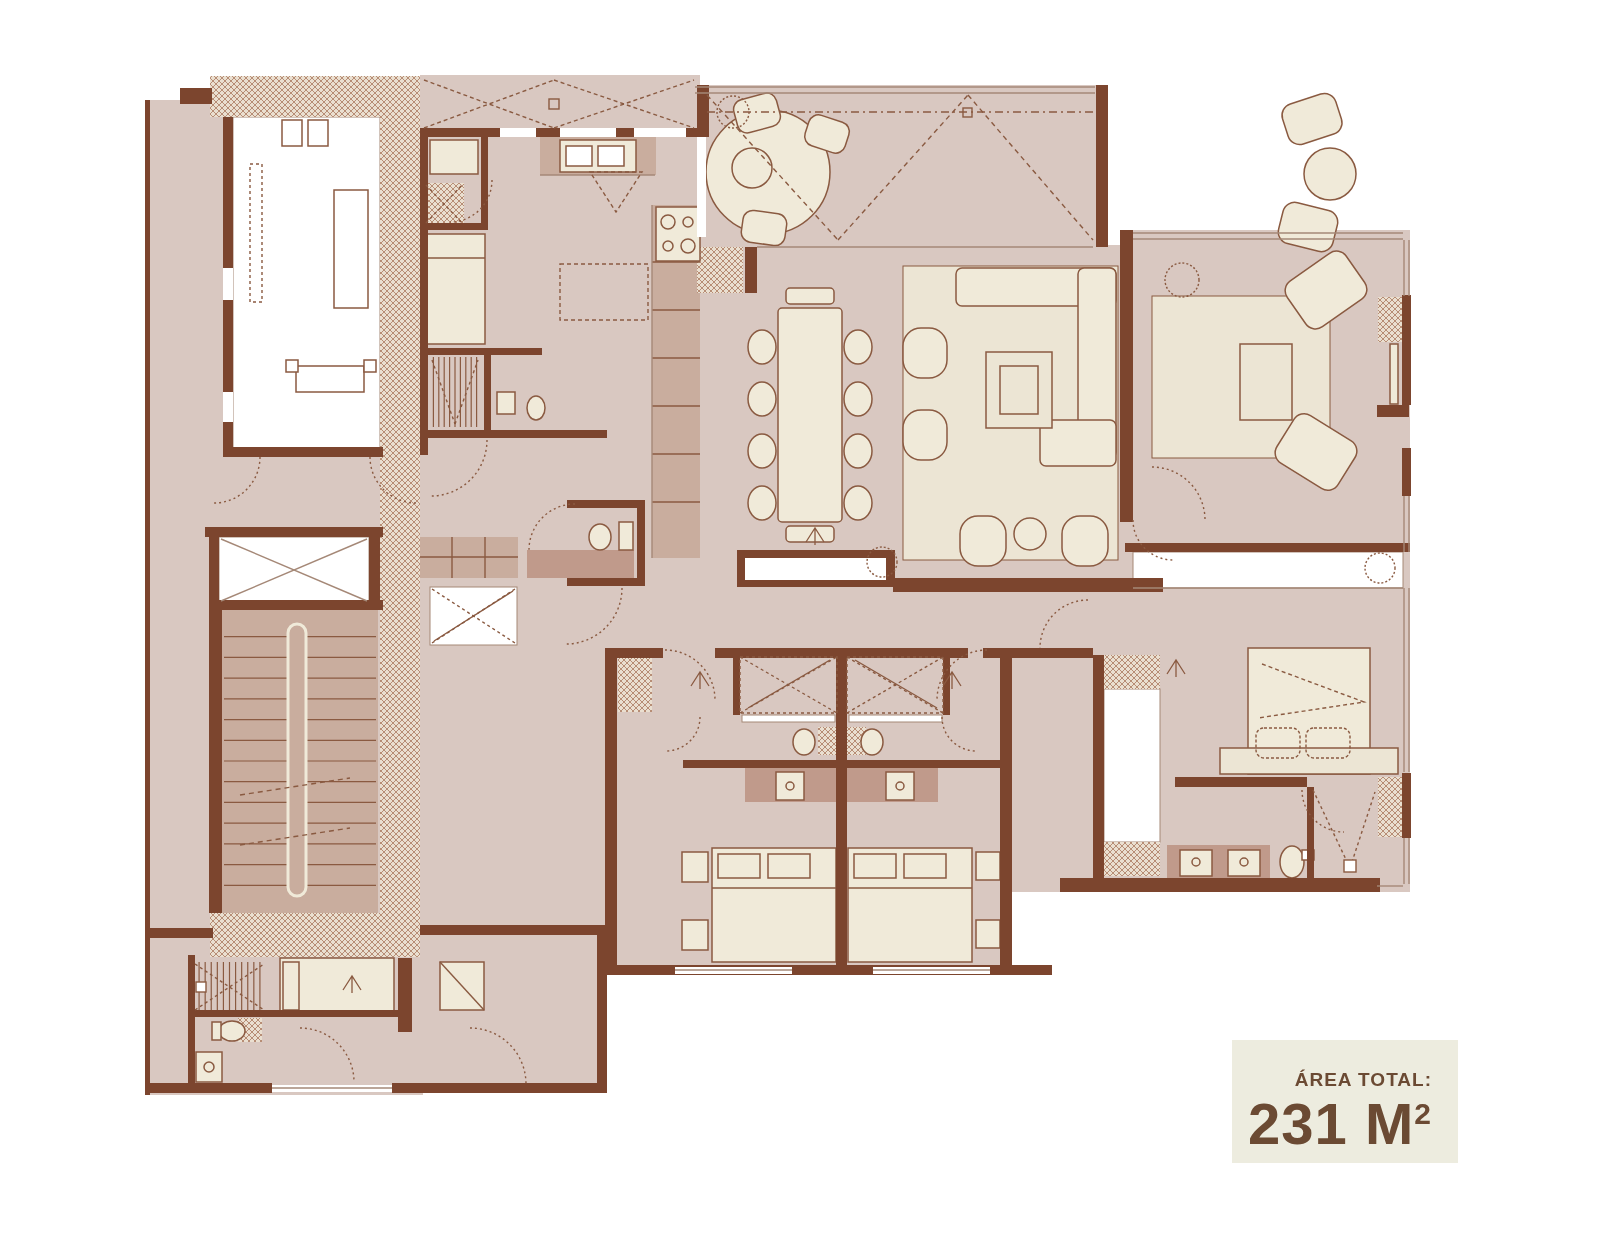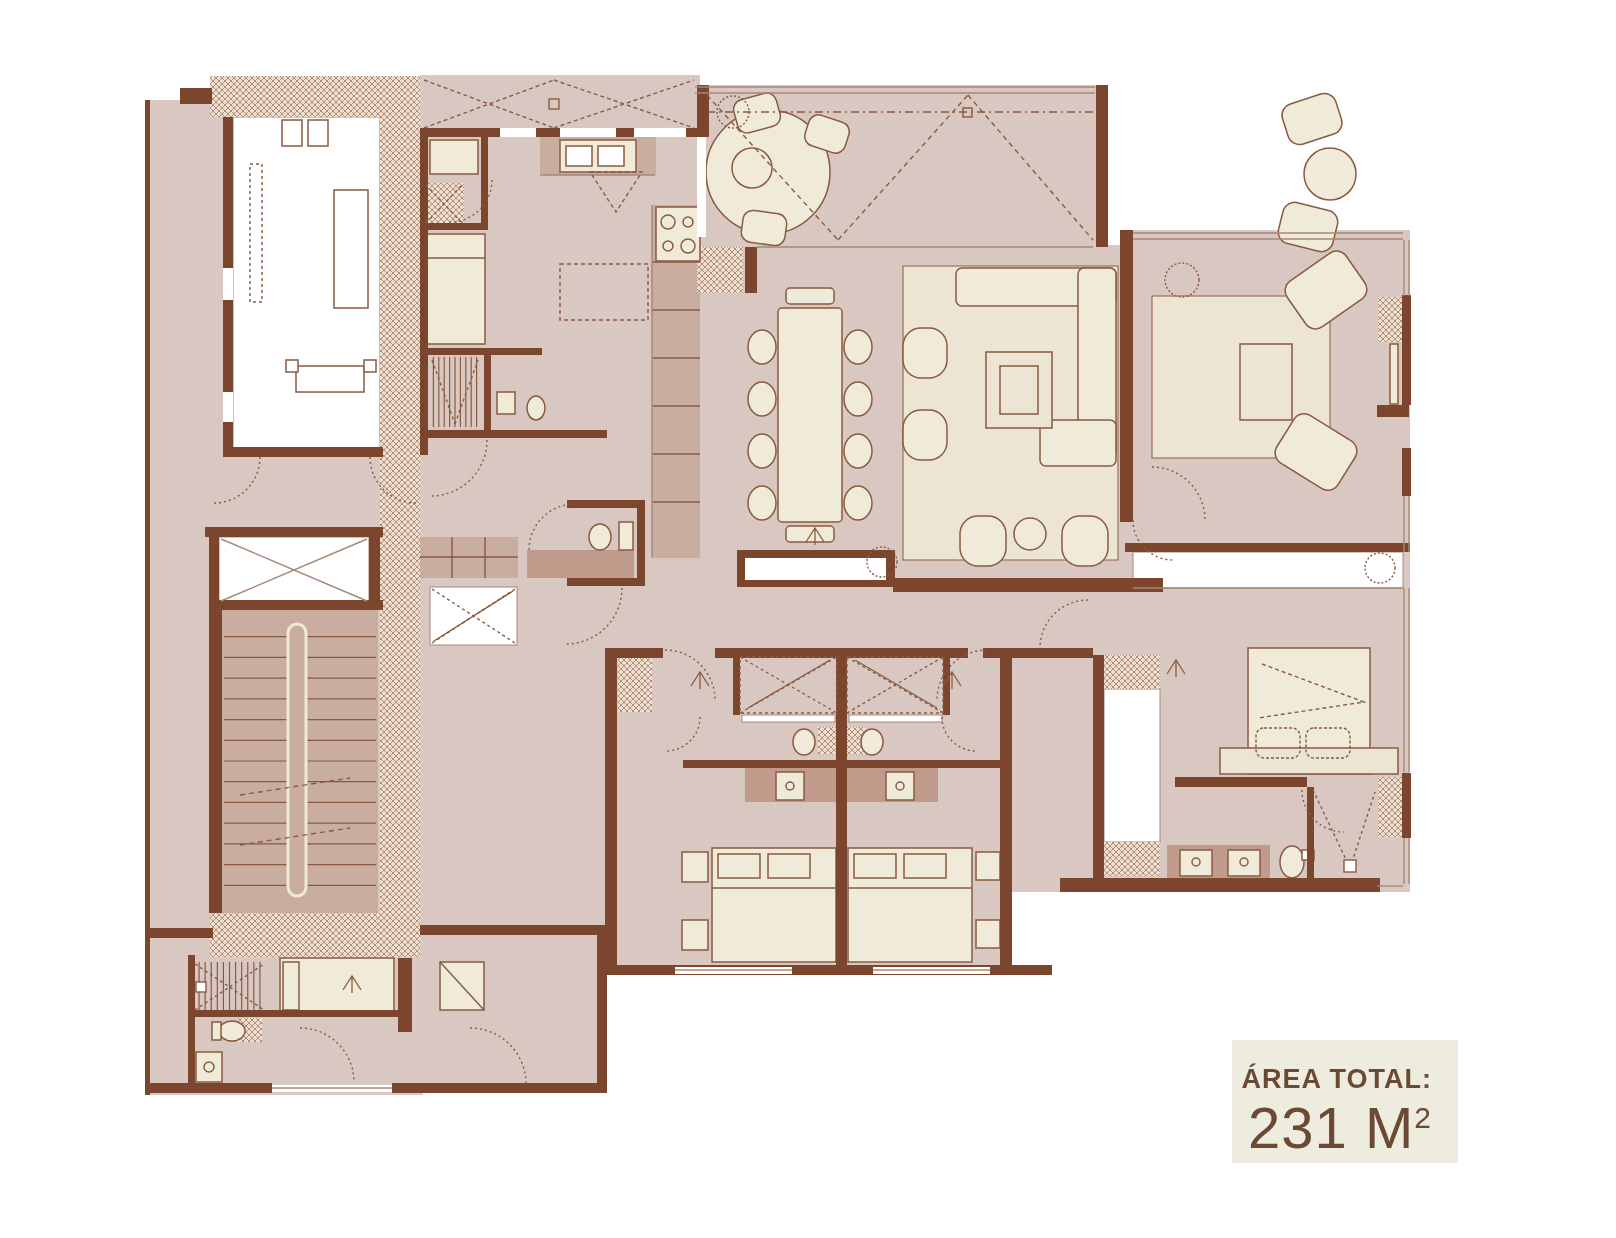--- a/index.html
+++ b/index.html
@@ -1,22 +1,22 @@
 <!DOCTYPE html>
 <html><head>
 <meta charset="utf-8">
 <style>
   html,body{margin:0;padding:0;background:#ffffff;}
   #stage{position:relative;width:1616px;height:1238px;background:#ffffff;overflow:hidden;
          font-family:"Liberation Sans", sans-serif;}
   #plan-svg{position:absolute;left:0;top:0;}
   #area-label{position:absolute;display:flex;flex-direction:column;justify-content:center;
               align-items:flex-end;box-sizing:border-box;padding-right:26px;}
-  #area-label .t1{font-size:27px;font-weight:600;letter-spacing:1px;line-height:1.1;margin-top:24px;}
-  #area-label .t2{font-size:58px;font-weight:400;letter-spacing:1px;line-height:1.15;text-align:right;}
+  #area-label .t1{font-size:19px;font-weight:600;letter-spacing:1px;line-height:1.1;margin-top:24px;}
+  #area-label .t2{font-size:58px;font-weight:700;letter-spacing:1px;line-height:1.15;text-align:right;}
   #area-label .t2 sup{font-size:30px;vertical-align:super;line-height:0;}
 </style>
 </head>
 <body>
 
 <div id="stage">
   <svg id="plan-svg" width="1616" height="1238" viewBox="0 0 1616 1238">
       <defs>
         <pattern id="hatch" width="6" height="6" patternUnits="userSpaceOnUse">
           <rect x="0" y="0" width="6" height="6" fill="#eadfd0"></rect>

